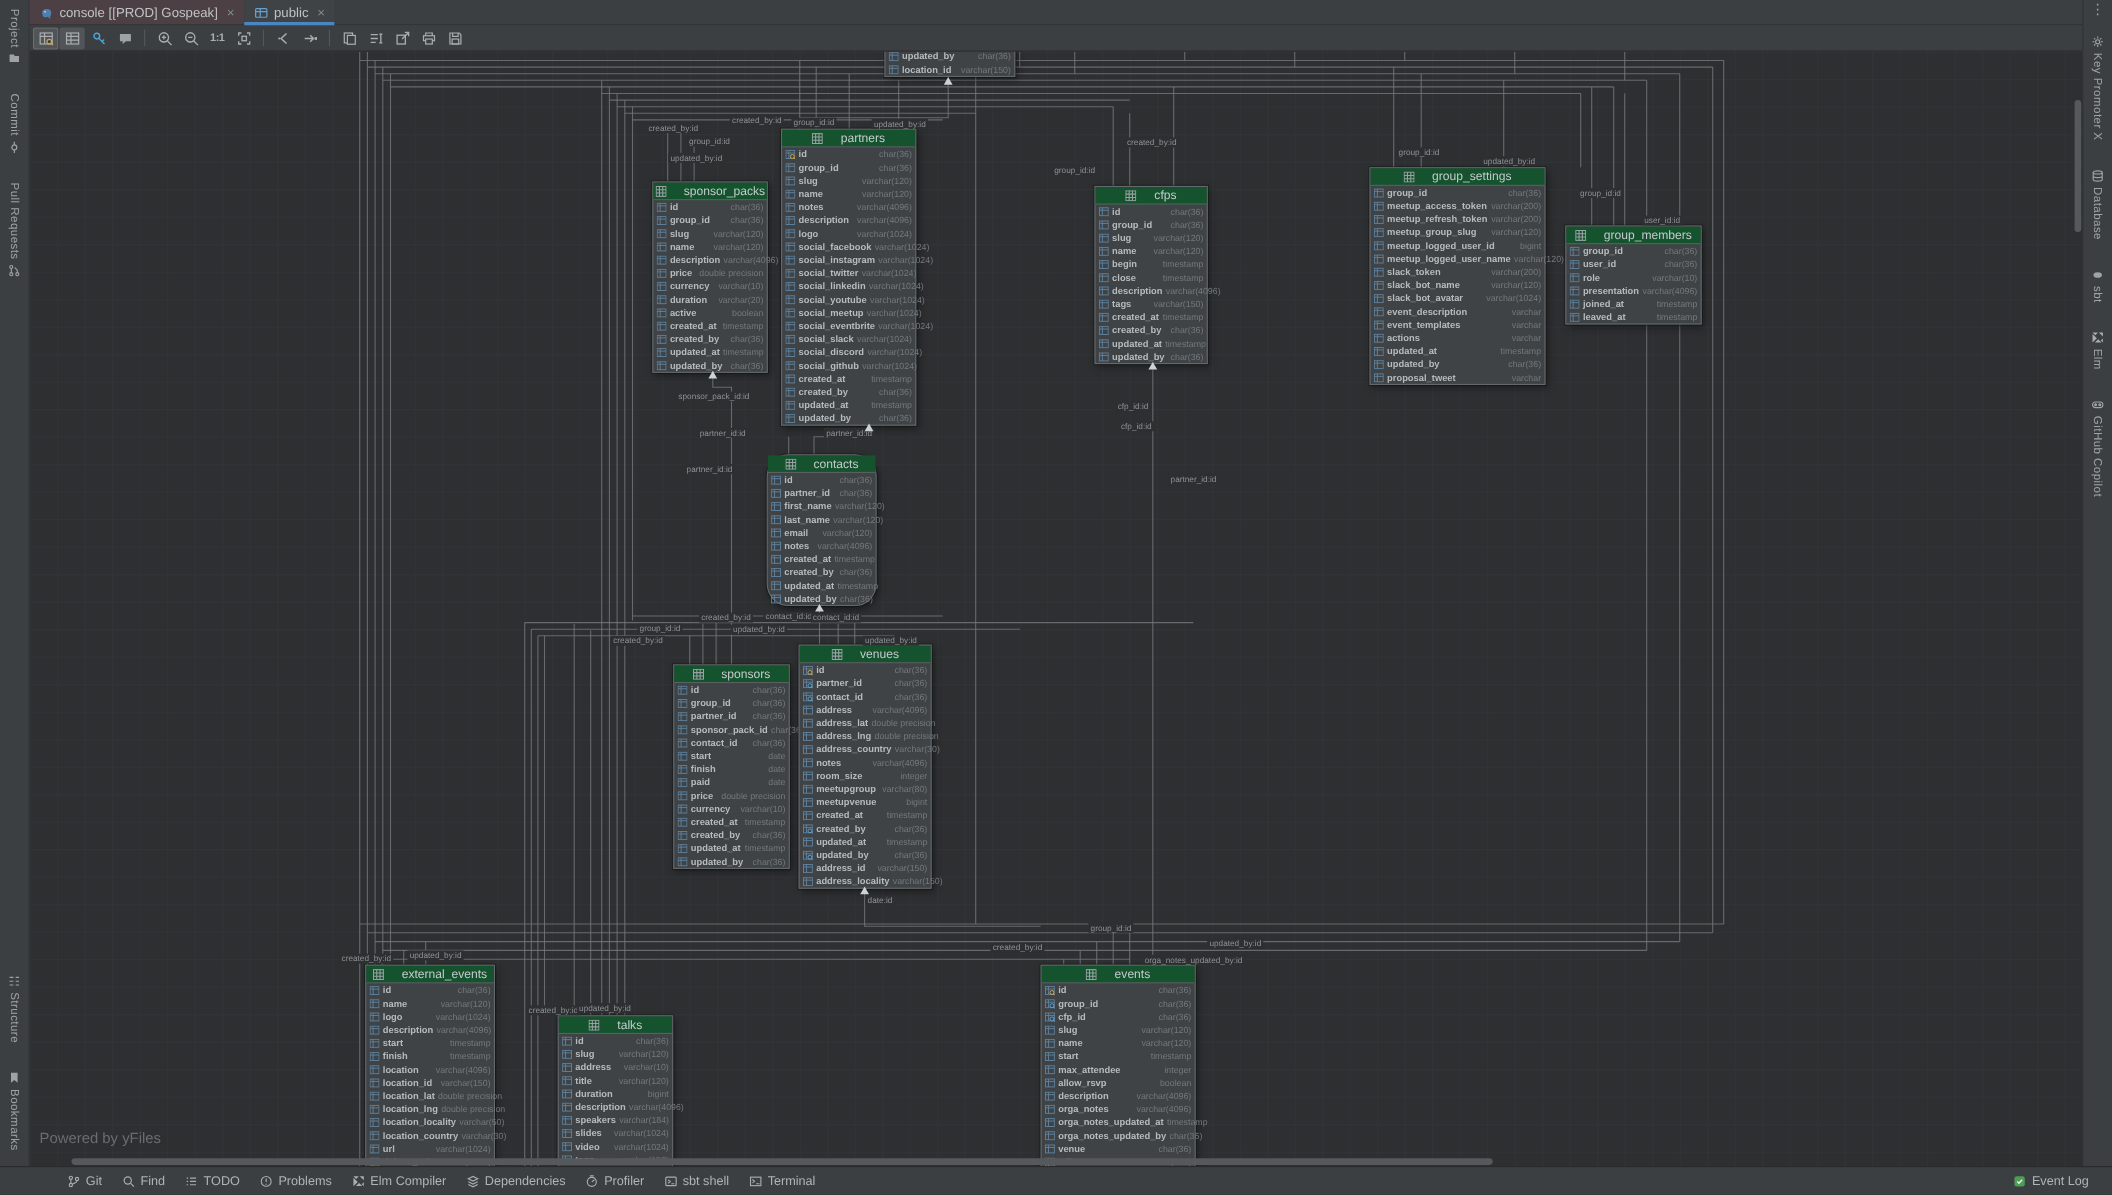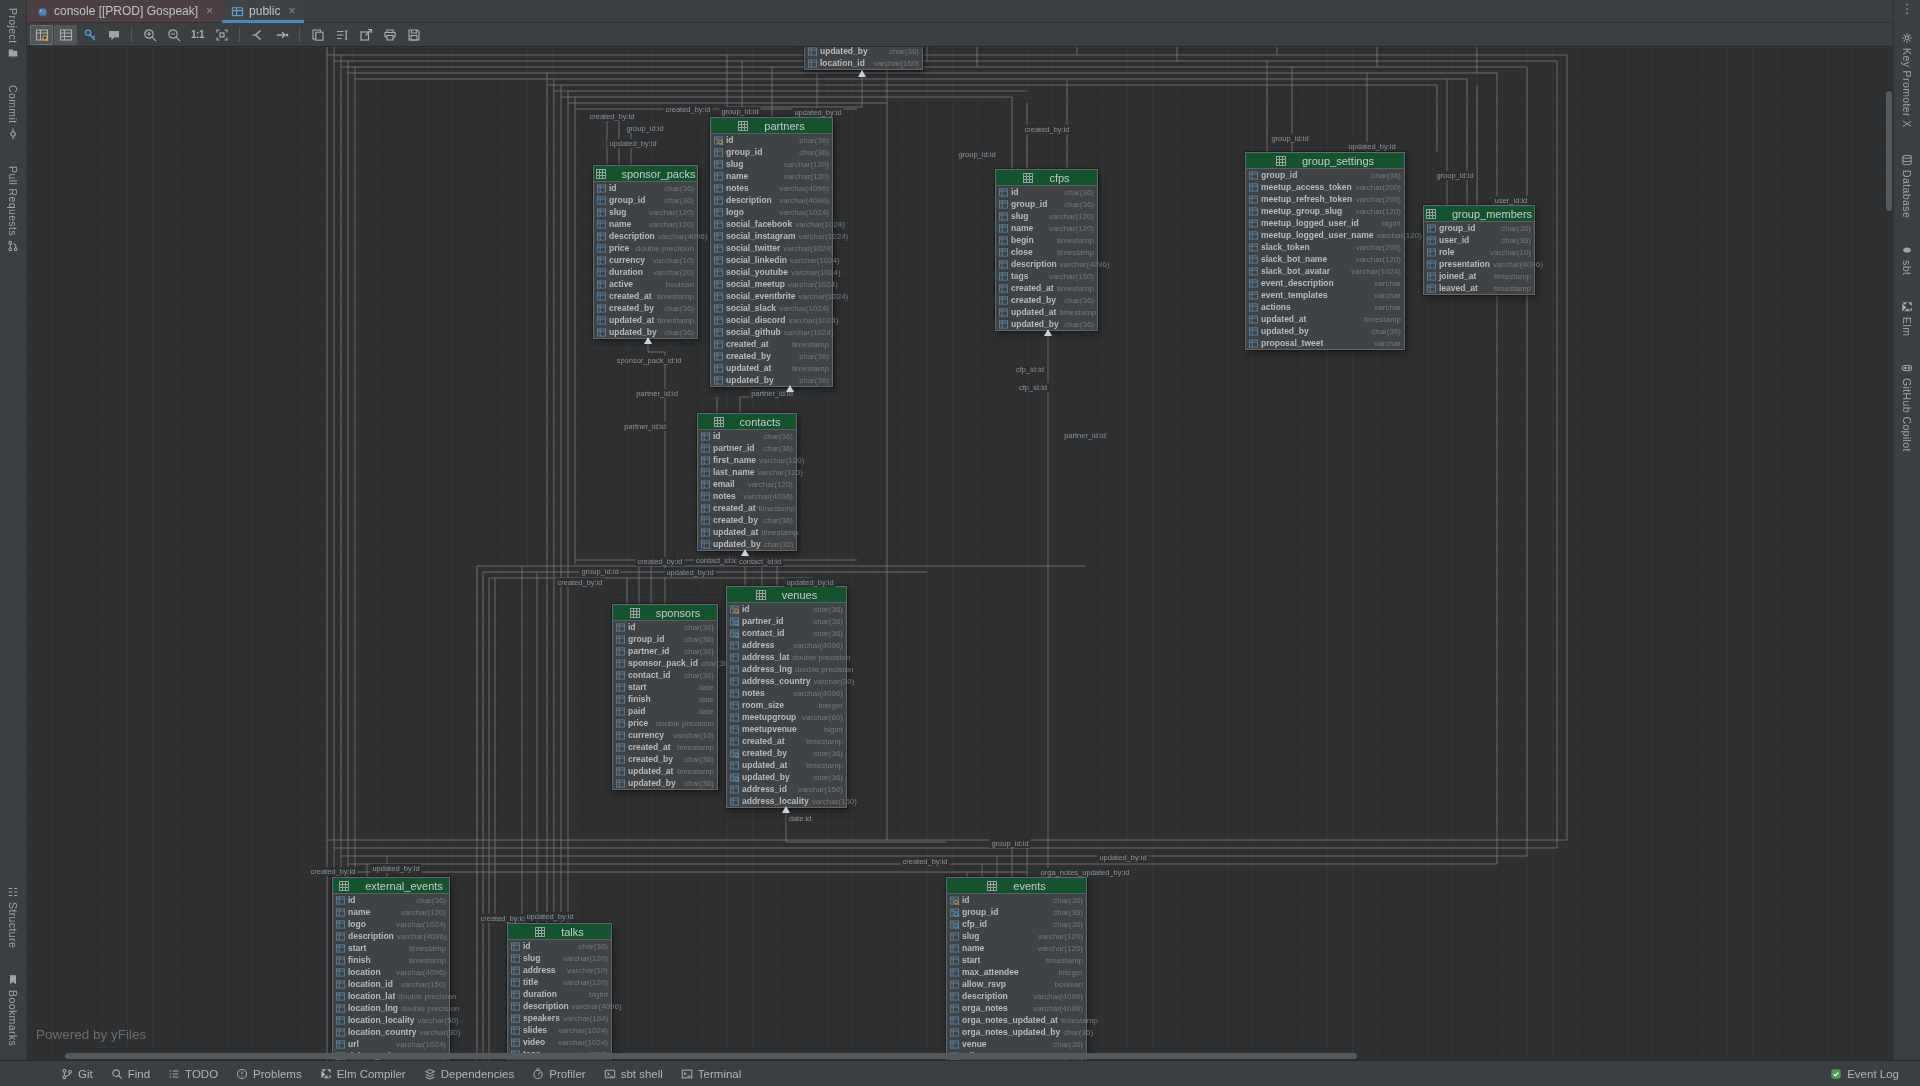--- a/index.html
+++ b/index.html
@@ -1041,21 +1041,21 @@
               <span class="icn">
                 <svg width="9" height="9" viewBox="0 0 10 10">
                   <rect x="0.5" y="1" width="9" height="8" fill="none" stroke="#5d7f9b"></rect>
                   <path d="M0.5 3.5h9M3.5 1v8" stroke="#5d7f9b"></path>
                 </svg>
               </span>
               <span class="cn">proposal_tweet</span>
               <span class="ct">varchar</span>
             </div>
           </div>
-          <div class="tbl" style="left: 1396px; top: 158px; width: 112px;">
+          <div class="tbl" style="left: 1396px; top: 158px; width: 124px;">
             <div class="tbl-h">
               <span class="icn">
                 <svg width="10" height="10" viewBox="0 0 10 10" fill="none" stroke="#9aa0a4">
                   <rect x="0.5" y="0.5" width="9" height="9"></rect>
                   <path d="M0.5 3.5h9M0.5 6.5h9M3.5 0.5v9M6.5 0.5v9"></path>
                 </svg>
               </span>
               <span>group_members</span>
             </div>
             <div class="row">
@@ -1112,21 +1112,21 @@
               <span class="icn">
                 <svg width="9" height="9" viewBox="0 0 10 10">
                   <rect x="0.5" y="1" width="9" height="8" fill="none" stroke="#5d7f9b"></rect>
                   <path d="M0.5 3.5h9M3.5 1v8" stroke="#5d7f9b"></path>
                 </svg>
               </span>
               <span class="cn">leaved_at</span>
               <span class="ct">timestamp</span>
             </div>
           </div>
-          <div class="tbl" style="left: 670px; top: 366px; width: 100px;">
+          <div class="tbl" style="left: 670px; top: 366px; width: 100px; border-radius: 20px;">
             <div class="tbl-h">
               <span class="icn">
                 <svg width="10" height="10" viewBox="0 0 10 10" fill="none" stroke="#9aa0a4">
                   <rect x="0.5" y="0.5" width="9" height="9"></rect>
                   <path d="M0.5 3.5h9M0.5 6.5h9M3.5 0.5v9M6.5 0.5v9"></path>
                 </svg>
               </span>
               <span>contacts</span>
             </div>
             <div class="row">

